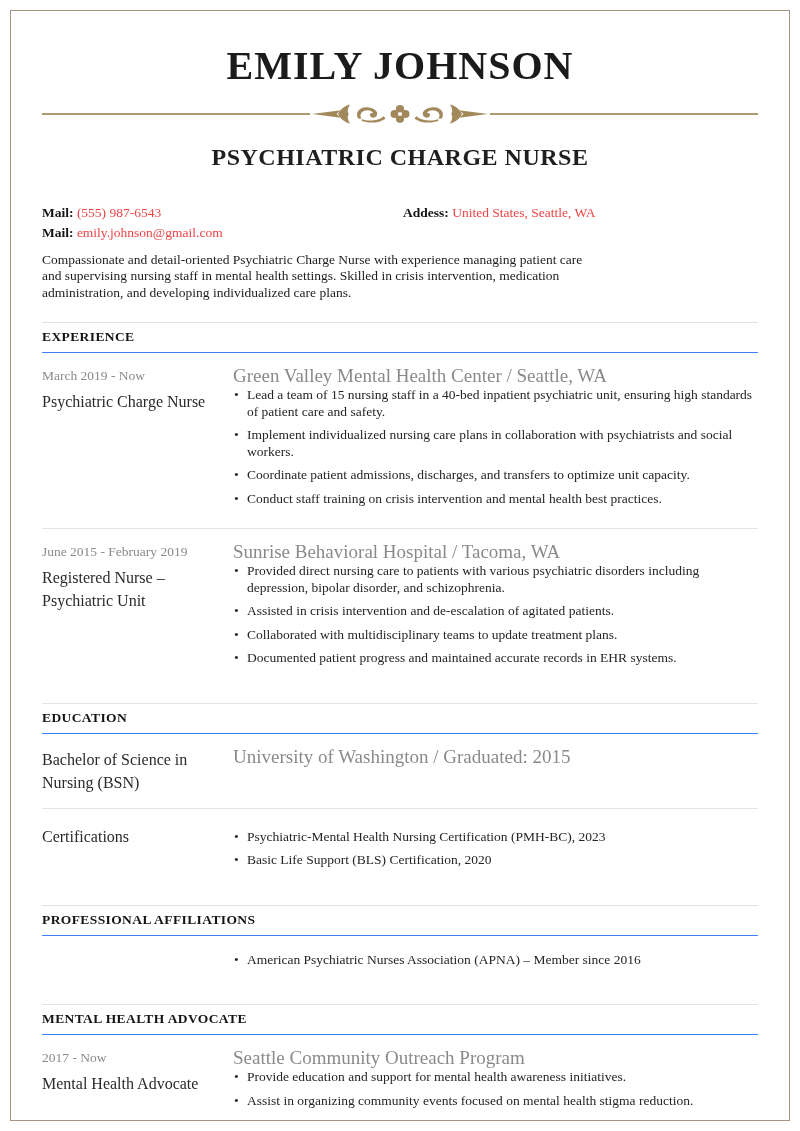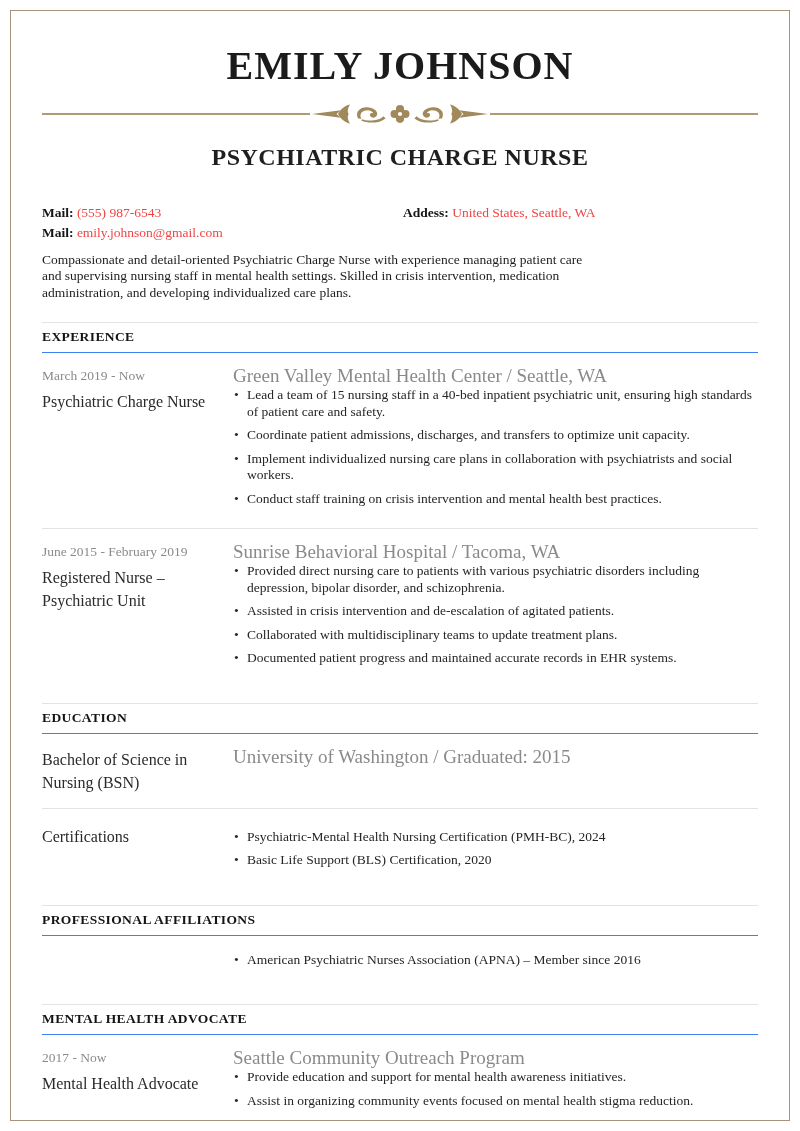--- a/index.html
+++ b/index.html
@@ -190,22 +190,22 @@
 
       <div class="entry">
         <div>
           <div class="e-date">March 2019 - Now</div>
           <div class="e-title">Psychiatric Charge Nurse</div>
         </div>
         <div>
           <div class="e-company">Green Valley Mental Health Center / Seattle, WA</div>
           <ul class="bullets">
             <li>Lead a team of 15 nursing staff in a 40-bed inpatient psychiatric unit, ensuring high standards of patient care and safety.</li>
+            <li>Implement individualized nursing care plans in collaboration with psychiatrists and social workers.</li>
             <li>Coordinate patient admissions, discharges, and transfers to optimize unit capacity.</li>
-            <li>Implement individualized nursing care plans in collaboration with psychiatrists and social workers.</li>
             <li>Conduct staff training on crisis intervention and mental health best practices.</li>
           </ul>
         </div>
       </div>
 
       <hr class="entry-sep">
 
       <div class="entry">
         <div>
           <div class="e-date">June 2015 - February 2019</div>
@@ -236,21 +236,21 @@
       </div>
 
       <hr class="entry-sep">
 
       <div class="entry pad-top">
         <div>
           <div class="e-title no-date">Certifications</div>
         </div>
         <div>
           <ul class="bullets" style="margin-top:4px">
-            <li>Psychiatric-Mental Health Nursing Certification (PMH-BC), 2024</li>
+            <li>Psychiatric-Mental Health Nursing Certification (PMH-BC), 2023</li>
             <li>Basic Life Support (BLS) Certification, 2020</li>
           </ul>
         </div>
       </div>
     </div>
 
     <div class="section gap-lg">
       <div class="section-h">PROFESSIONAL AFFILIATIONS</div>
       <div class="entry pad-top">
         <div></div>

